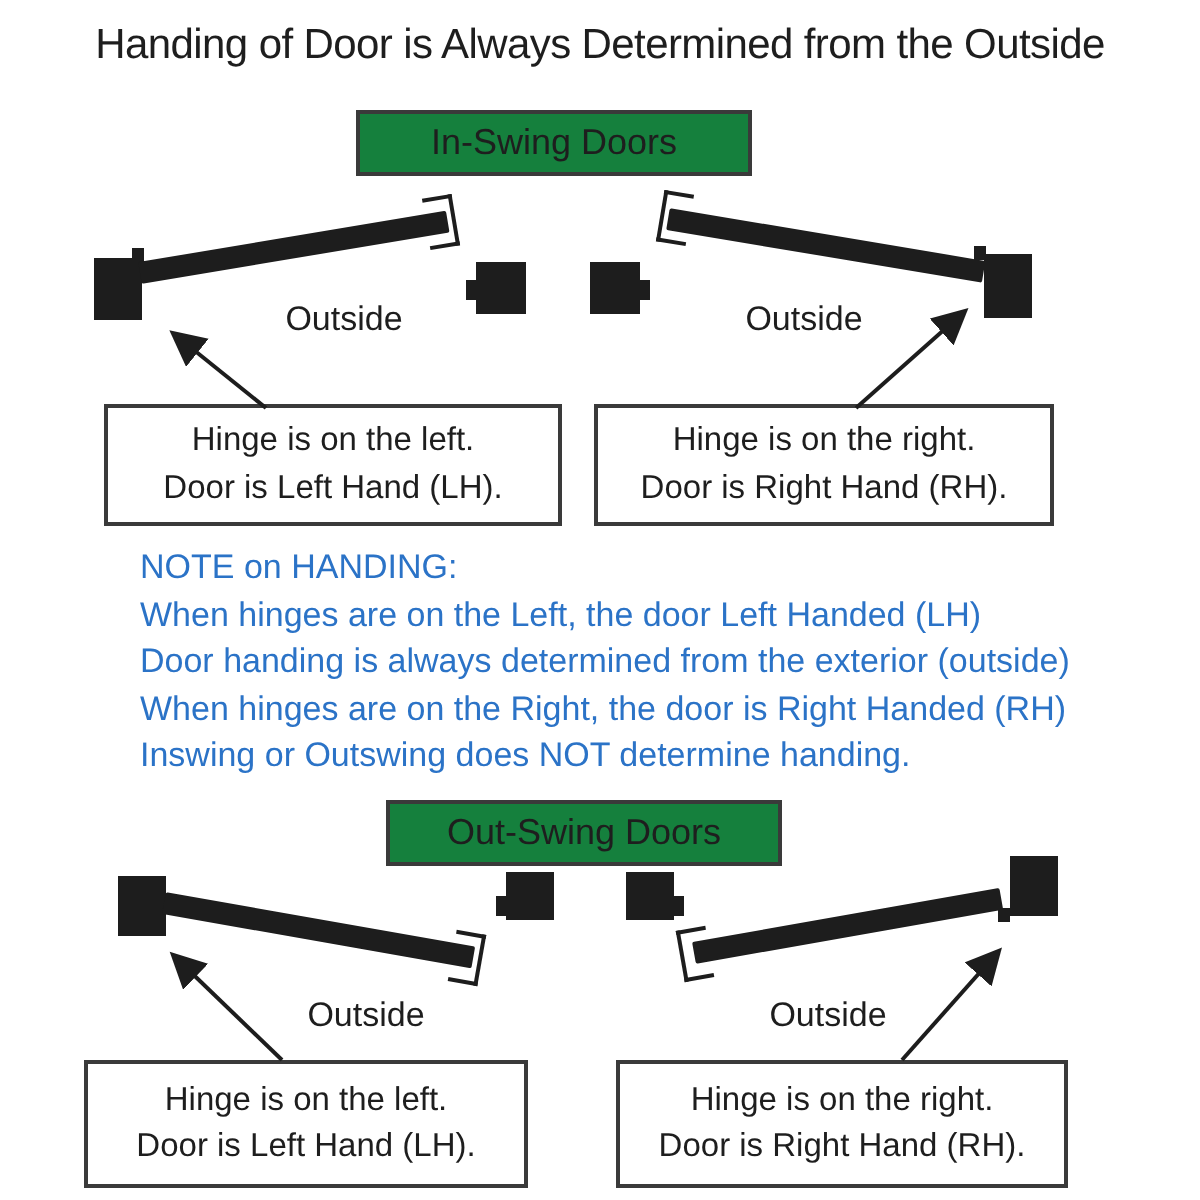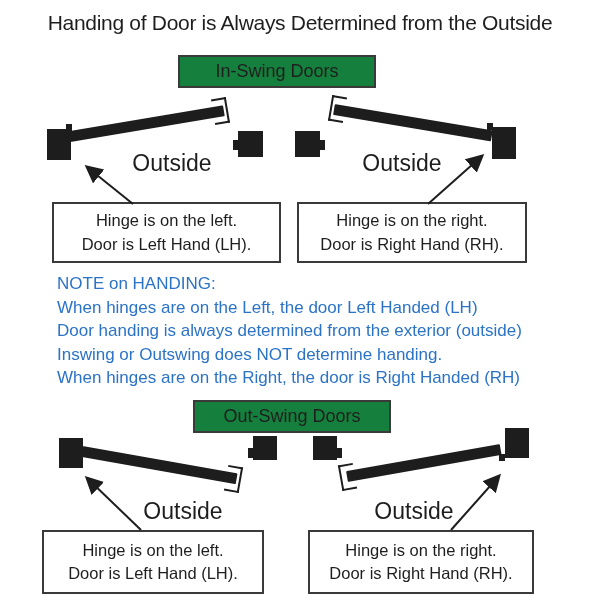--- a/index.html
+++ b/index.html
@@ -28,24 +28,24 @@
     position:absolute;height:11px;background:#1d1d1d;border-radius:1px;
     transform-origin:left center;
   }
   .bracket{
     position:absolute;width:15px;height:26px;border:2.5px solid #1d1d1d;
     background:transparent;box-sizing:border-box;
   }
   .open-left{border-left:none;}
   .open-right{border-right:none;}
   .outside{
-    position:absolute;width:110px;text-align:center;font-size:23px;white-space:nowrap;
+    position:absolute;width:110px;text-align:center;font-size:17px;white-space:nowrap;
   }
   .note{
-    position:absolute;left:57px;top:272px;font-size:17px;line-height:23.5px;
+    position:absolute;left:70px;top:272px;font-size:17px;line-height:23.5px;
     color:#2b73c7;white-space:nowrap;
   }
   svg.arrows{position:absolute;left:0;top:0;width:600px;height:600px;pointer-events:none;}
 </style>
 </head>
 <body>
 
 <div class="page-title">Handing of Door is Always Determined from the Outside</div>
 
 <div class="label-box" style="left:178px;top:55px;width:194px;height:29px;">
@@ -73,22 +73,22 @@
 <div class="outside" style="left:347px;top:150px;">Outside</div>
 <div class="caption-box" style="left:297px;top:202px;width:226px;height:57px;">
   <div>Hinge is on the right.</div>
   <div>Door is Right Hand (RH).</div>
 </div>
 
 <div class="note">
   <div>NOTE on HANDING:</div>
   <div>When hinges are on the Left, the door Left Handed (LH)</div>
   <div>Door handing is always determined from the exterior (outside)</div>
+  <div>When hinges are on the Right, the door is Right Handed (RH)</div>
   <div>Inswing or Outswing does NOT determine handing.</div>
-  <div>When hinges are on the Right, the door is Right Handed (RH)</div>
 </div>
 
 <div class="label-box" style="left:193px;top:400px;width:194px;height:29px;">
   <span>Out-Swing Doors</span>
 </div>
 
 <div class="sq" style="left:59px;top:438px;width:24px;height:30px;"></div>
 <div class="pin" style="left:77px;top:461px;"></div>
 <div class="door" style="left:82px;top:446px;width:157px;transform:rotate(10deg);"></div>
 <div class="bracket open-left" style="left:226px;top:466px;transform:rotate(10deg);"></div>

